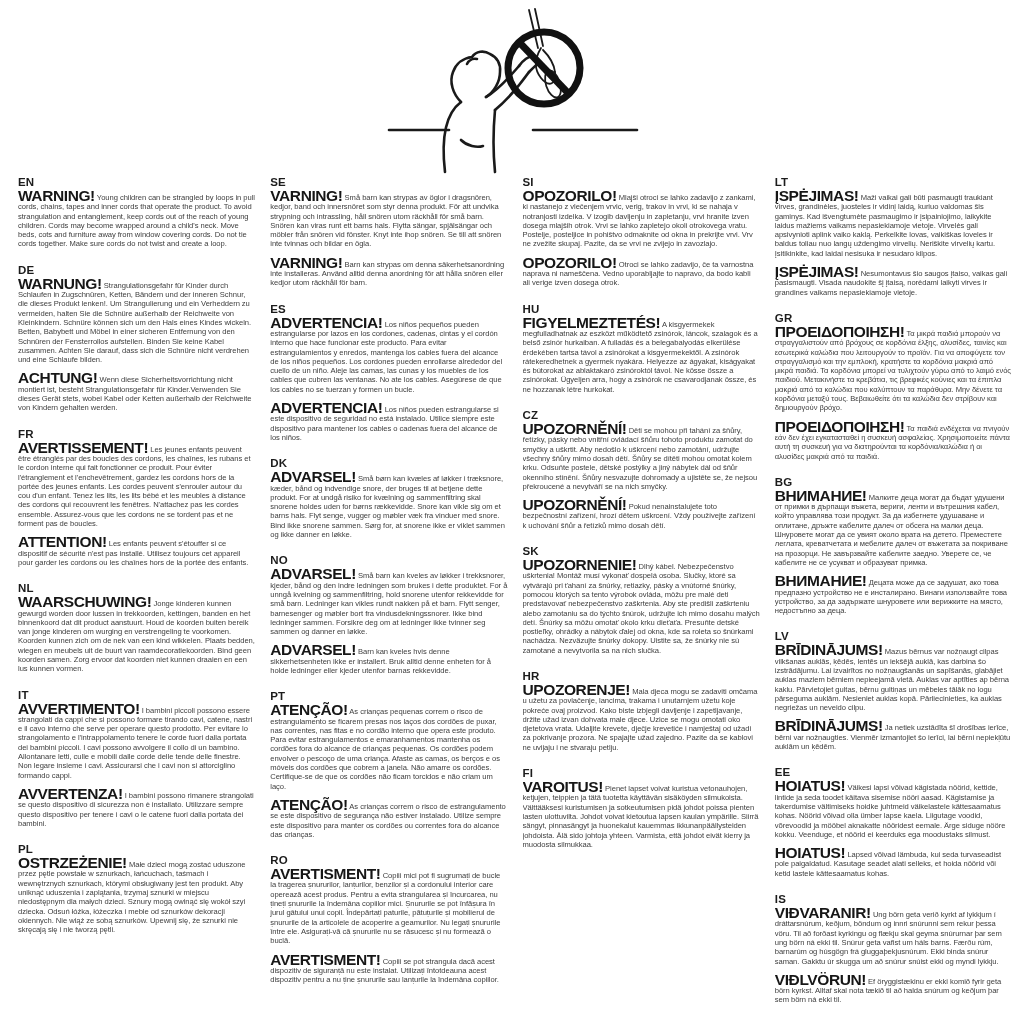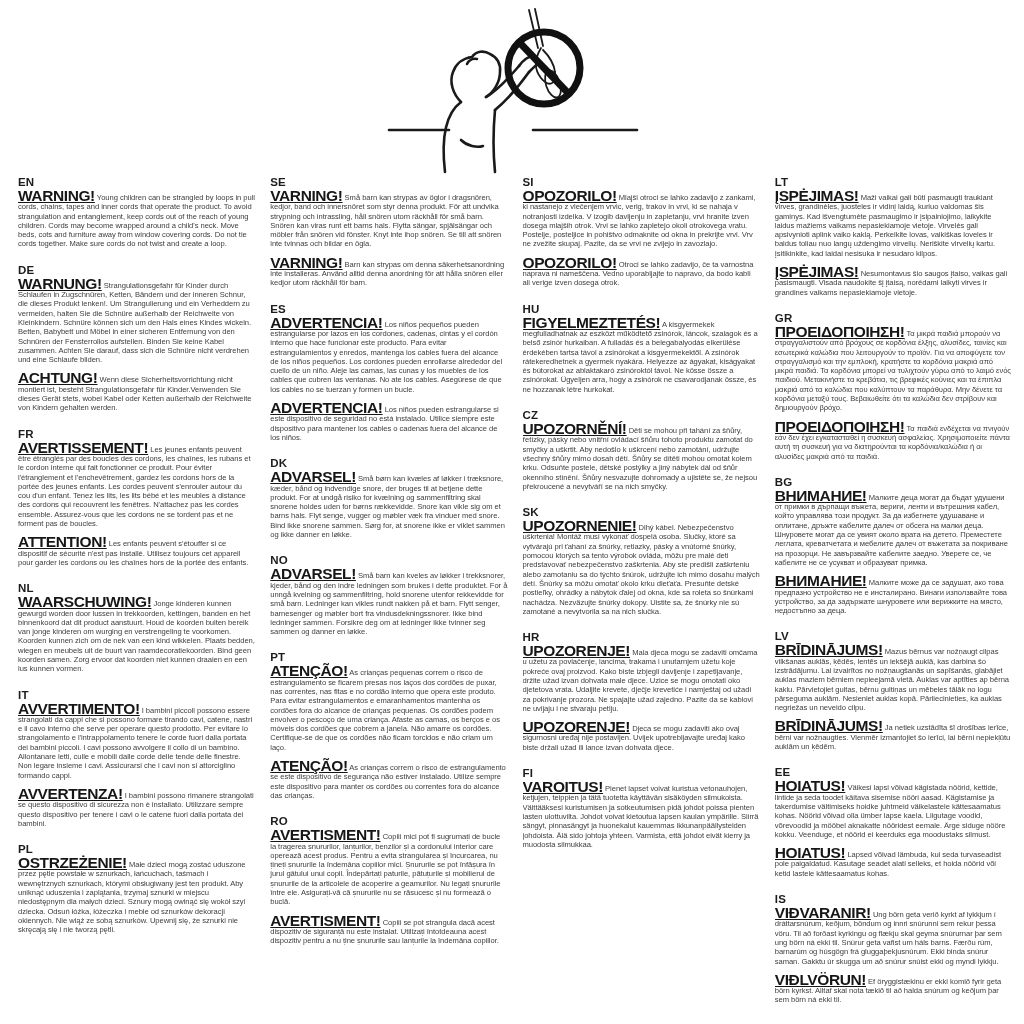--- a/index.html
+++ b/index.html
@@ -7,21 +7,21 @@
         font-family:"Liberation Sans", sans-serif;padding-left:48px;}
   #illustration{position:absolute;left:383px;top:6px;width:262px;height:168px;}
   #columns{position:absolute;left:18px;top:176px;width:994px;height:846px;
            display:grid;grid-template-columns:repeat(4,1fr);column-gap:15px;}
   .col{overflow:hidden;}
   .lang-section{margin:0 0 15px 0;}
   .lang-code{font-size:11.5px;font-weight:bold;color:#1c1c1c;margin:0 0 3px 0;letter-spacing:.2px;}
   .warning-para{margin:0 0 9px 0;font-size:7.6px;line-height:9.3px;color:#3d3d3d;
                 text-align:left;letter-spacing:-0.05px;}
   .warning-title{font-size:15.5px;font-weight:bold;color:#161616;letter-spacing:-0.4px;
-                 line-height:9.3px;vertical-align:-1px;text-decoration:underline;}
+                 line-height:9.3px;vertical-align:-1px;}
   svg .ln{fill:none;stroke:#1a1a1a;stroke-width:2.6;stroke-linecap:round;stroke-linejoin:round;}
   svg .thin{fill:none;stroke:#1a1a1a;stroke-width:1.8;stroke-linecap:round;}
   svg .ban{fill:none;stroke:#111;stroke-width:7;}
 </style>
 </head>
 <body>
 
 <div id="page">
 
   <div id="illustration">
@@ -102,20 +102,21 @@
           <p class="warning-para"><span class="warning-title">ADVERTENCIA!</span> <span class="warning-body">Los niños pequeños pueden estrangularse por lazos en los cordones, cadenas, cintas y el cordón interno que hace funcionar este producto. Para evitar estrangulamientos y enredos, mantenga los cables fuera del alcance de los niños pequeños. Los cordones pueden enrollarse alrededor del cuello de un niño. Aleje las camas, las cunas y los muebles de los cables que cubren las ventanas. No ate los cables. Asegúrese de que los cables no se tuerzan y formen un bucle.</span></p>
           <p class="warning-para"><span class="warning-title">ADVERTENCIA!</span> <span class="warning-body">Los niños pueden estrangularse si este dispositivo de seguridad no está instalado. Utilice siempre este dispositivo para mantener los cables o cadenas fuera del alcance de los niños.</span></p>
         </section>
         <section class="lang-section">
           <h2 class="lang-code">DK</h2>
           <p class="warning-para"><span class="warning-title">ADVARSEL!</span> <span class="warning-body">Små børn kan kvæles af løkker i træksnore, kæder, bånd og indvendige snore, der bruges til at betjene dette produkt. For at undgå risiko for kvælning og sammenfiltring skal snorene holdes uden for børns rækkevidde. Snore kan vikle sig om et barns hals. Flyt senge, vugger og møbler væk fra vinduer med snore. Bind ikke snorene sammen. Sørg for, at snorene ikke er viklet sammen og ikke danner en løkke.</span></p>
         </section>
         <section class="lang-section">
           <h2 class="lang-code">NO</h2>
           <p class="warning-para"><span class="warning-title">ADVARSEL!</span> <span class="warning-body">Små barn kan kveles av løkker i trekksnorer, kjeder, bånd og den indre ledningen som brukes i dette produktet. For å unngå kvelning og sammenfiltring, hold snorene utenfor rekkevidde for små barn. Ledninger kan vikles rundt nakken på et barn. Flytt senger, barnesenger og møbler bort fra vindusdekningssnorer. Ikke bind ledninger sammen. Forsikre deg om at ledninger ikke tvinner seg sammen og danner en løkke.</span></p>
+          <p class="warning-para"><span class="warning-title">ADVARSEL!</span> <span class="warning-body">Barn kan kveles hvis denne sikkerhetsenheten ikke er installert. Bruk alltid denne enheten for å holde ledninger eller kjeder utenfor barnas rekkevidde.</span></p>
         </section>
         <section class="lang-section">
           <h2 class="lang-code">PT</h2>
           <p class="warning-para"><span class="warning-title">ATENÇÃO!</span> <span class="warning-body">As crianças pequenas correm o risco de estrangulamento se ficarem presas nos laços dos cordões de puxar, nas correntes, nas fitas e no cordão interno que opera este produto. Para evitar estrangulamentos e emaranhamentos mantenha os cordões fora do alcance de crianças pequenas. Os cordões podem envolver o pescoço de uma criança. Afaste as camas, os berços e os móveis dos cordões que cobrem a janela. Não amarre os cordões. Certifique-se de que os cordões não ficam torcidos e não criam um laço.</span></p>
           <p class="warning-para"><span class="warning-title">ATENÇÃO!</span> <span class="warning-body">As crianças correm o risco de estrangulamento se este dispositivo de segurança não estiver instalado. Utilize sempre este dispositivo para manter os cordões ou correntes fora do alcance das crianças.</span></p>
         </section>
         <section class="lang-section">
           <h2 class="lang-code">RO</h2>
           <p class="warning-para"><span class="warning-title">AVERTISMENT!</span> <span class="warning-body">Copiii mici pot fi sugrumați de bucle la tragerea șnururilor, lanțurilor, benzilor și a cordonului interior care operează acest produs. Pentru a evita strangularea și încurcarea, nu țineți șnururile la îndemâna copiilor mici. Șnururile se pot înfășura în jurul gâtului unui copil. Îndepărtați paturile, pătuțurile și mobilierul de șnururile de la articolele de acoperire a geamurilor. Nu legați șnururile între ele. Asigurați-vă că șnururile nu se răsucesc și nu formează o buclă.</span></p>
           <p class="warning-para"><span class="warning-title">AVERTISMENT!</span> <span class="warning-body">Copiii se pot strangula dacă acest dispozitiv de siguranță nu este instalat. Utilizați întotdeauna acest dispozitiv pentru a nu ține șnururile sau lanțurile la îndemâna copiilor.</span></p>
@@ -127,50 +128,50 @@
           <p class="warning-para"><span class="warning-title">OPOZORILO!</span> <span class="warning-body">Mlajši otroci se lahko zadavijo z zankami, ki nastanejo z vlečenjem vrvic, verig, trakov in vrvi, ki se nahaja v notranjosti izdelka. V izogib davljenju in zapletanju, vrvi hranite izven dosega mlajših otrok. Vrvi se lahko zapletejo okoli otrokovega vratu. Postelje, posteljice in pohištvo odmaknite od okna in prekrijte vrvi. Vrv ne zvežite skupaj. Pazite, da se vrvi ne zvijejo in zavozlajo.</span></p>
           <p class="warning-para"><span class="warning-title">OPOZORILO!</span> <span class="warning-body">Otroci se lahko zadavijo, če ta varnostna naprava ni nameščena. Vedno uporabljajte to napravo, da bodo kabli ali verige izven dosega otrok.</span></p>
         </section>
         <section class="lang-section">
           <h2 class="lang-code">HU</h2>
           <p class="warning-para"><span class="warning-title">FIGYELMEZTETÉS!</span> <span class="warning-body">A kisgyermekek megfulladhatnak az eszközt működtető zsinórok, láncok, szalagok és a belső zsinór hurkaiban. A fulladás és a belegabalyodás elkerülése érdekében tartsa távol a zsinórokat a kisgyermekektől. A zsinórok rátekeredhetnek a gyermek nyakára. Helyezze az ágyakat, kiságyakat és bútorokat az ablaktakaró zsinóroktól távol. Ne kösse össze a zsinórokat. Ügyeljen arra, hogy a zsinórok ne csavarodjanak össze, és ne hozzanak létre hurkokat.</span></p>
         </section>
         <section class="lang-section">
           <h2 class="lang-code">CZ</h2>
           <p class="warning-para"><span class="warning-title">UPOZORNĚNÍ!</span> <span class="warning-body">Děti se mohou při tahání za šňůry, řetízky, pásky nebo vnitřní ovládací šňůru tohoto produktu zamotat do smyčky a uškrtit. Aby nedošlo k uškrcení nebo zamotání, udržujte všechny šňůry mimo dosah dětí. Šňůry se dítěti mohou omotat kolem krku. Odsuňte postele, dětské postýlky a jiný nábytek dál od šňůr okenního stínění. Šňůry nesvazujte dohromady a ujistěte se, že nejsou překroucené a nevytváří se na nich smyčky.</span></p>
+          <p class="warning-para"><span class="warning-title">UPOZORNĚNÍ!</span> <span class="warning-body">Pokud nenainstalujete toto bezpečnostní zařízení, hrozí dětem uškrcení. Vždy používejte zařízení k uchování šňůr a řetízků mimo dosah dětí.</span></p>
         </section>
         <section class="lang-section">
           <h2 class="lang-code">SK</h2>
           <p class="warning-para"><span class="warning-title">UPOZORNENIE!</span> <span class="warning-body">Dlhý kábel. Nebezpečenstvo uškrtenia! Montáž musí vykonať dospelá osoba. Slučky, ktoré sa vytvárajú pri ťahaní za šnúrky, retiazky, pásky a vnútorné šnúrky, pomocou ktorých sa tento výrobok ovláda, môžu pre malé deti predstavovať nebezpečenstvo zaškrtenia. Aby ste predišli zaškrteniu alebo zamotaniu sa do týchto šnúrok, udržujte ich mimo dosahu malých detí. Šnúrky sa môžu omotať okolo krku dieťaťa. Presuňte detské postieľky, ohrádky a nábytok ďalej od okna, kde sa roleta so šnúrkami nachádza. Nezväzujte šnúrky dokopy. Uistite sa, že šnúrky nie sú zamotané a nevytvorila sa na nich slučka.</span></p>
         </section>
         <section class="lang-section">
           <h2 class="lang-code">HR</h2>
           <p class="warning-para"><span class="warning-title">UPOZORENJE!</span> <span class="warning-body">Mala djeca mogu se zadaviti omčama u užetu za povlačenje, lancima, trakama i unutarnjem užetu koje pokreće ovaj proizvod. Kako biste izbjegli davljenje i zapetljavanje, držite užad izvan dohvata male djece. Uzice se mogu omotati oko djetetova vrata. Udaljite krevete, dječje krevetiće i namještaj od užadi za pokrivanje prozora. Ne spajajte užad zajedno. Pazite da se kablovi ne uvijaju i ne stvaraju petlju.</span></p>
-          <p class="warning-para"><span class="warning-title">UPOZORENJE!</span> <span class="warning-body">Djeca se mogu zadaviti ako ovaj sigurnosni uređaj nije postavljen. Uvijek upotrebljavajte uređaj kako biste držali užad ili lance izvan dohvata djece.</span></p>
         </section>
         <section class="lang-section">
           <h2 class="lang-code">FI</h2>
           <p class="warning-para"><span class="warning-title">VAROITUS!</span> <span class="warning-body">Pienet lapset voivat kuristua vetonauhojen, ketjujen, teippien ja tätä tuotetta käyttävän sisäköyden silmukoista. Välttääksesi kuristumisen ja sotkeutumisen pidä johdot poissa pienten lasten ulottuvilta. Johdot voivat kietoutua lapsen kaulan ympärille. Siirrä sängyt, pinnasängyt ja huonekalut kauemmas ikkunanpäällysteiden johdoista. Älä sido johtoja yhteen. Varmista, että johdot eivät kierry ja muodosta silmukkaa.</span></p>
         </section>
       </div>
     <div class="col">
         <section class="lang-section">
           <h2 class="lang-code">LT</h2>
           <p class="warning-para"><span class="warning-title">ĮSPĖJIMAS!</span> <span class="warning-body">Maži vaikai gali būti pasmaugti traukiant virves, grandinėles, juosteles ir vidinį laidą, kuriuo valdomas šis gaminys. Kad išvengtumėte pasmaugimo ir įsipainiojimo, laikykite laidus mažiems vaikams nepasiekiamoje vietoje. Virvelės gali apsivynioti aplink vaiko kaklą. Perkelkite lovas, vaikiškas loveles ir baldus toliau nuo langų uždengimo virvelių. Neriškite virvelių kartu. Įsitikinkite, kad laidai nesisuka ir nesudaro kilpos.</span></p>
           <p class="warning-para"><span class="warning-title">ĮSPĖJIMAS!</span> <span class="warning-body">Nesumontavus šio saugos įtaiso, vaikas gali pasismaugti. Visada naudokite šį įtaisą, norėdami laikyti virves ir grandines vaikams nepasiekiamoje vietoje.</span></p>
         </section>
         <section class="lang-section">
           <h2 class="lang-code">GR</h2>
           <p class="warning-para"><span class="warning-title">ΠΡΟΕΙΔΟΠΟΙΗΣΗ!</span> <span class="warning-body">Τα μικρά παιδιά μπορούν να στραγγαλιστούν από βρόχους σε κορδόνια έλξης, αλυσίδες, ταινίες και εσωτερικά καλώδια που λειτουργούν το προϊόν. Για να αποφύγετε τον στραγγαλισμό και την εμπλοκή, κρατήστε τα κορδόνια μακριά από μικρά παιδιά. Τα κορδόνια μπορεί να τυλιχτούν γύρω από το λαιμό ενός παιδιού. Μετακινήστε τα κρεβάτια, τις βρεφικές κούνιες και τα έπιπλα μακριά από τα καλώδια που καλύπτουν τα παράθυρα. Μην δένετε τα κορδόνια μεταξύ τους. Βεβαιωθείτε ότι τα καλώδια δεν στρίβουν και δημιουργούν βρόχο.</span></p>
           <p class="warning-para"><span class="warning-title">ΠΡΟΕΙΔΟΠΟΙΗΣΗ!</span> <span class="warning-body">Τα παιδιά ενδέχεται να πνιγούν εάν δεν έχει εγκατασταθεί η συσκευή ασφαλείας. Χρησιμοποιείτε πάντα αυτή τη συσκευή για να διατηρούνται τα κορδόνια/καλώδια ή οι αλυσίδες μακριά από τα παιδιά.</span></p>
         </section>
         <section class="lang-section">
           <h2 class="lang-code">BG</h2>
           <p class="warning-para"><span class="warning-title">ВНИМАНИЕ!</span> <span class="warning-body">Малките деца могат да бъдат удушени от примки в дърпащи въжета, вериги, ленти и вътрешния кабел, който управлява този продукт. За да избегнете удушаване и оплитане, дръжте кабелите далеч от обсега на малки деца. Шнуровете могат да се увият около врата на детето. Преместете леглата, креватчетата и мебелите далеч от въжетата за покриване на прозорци. Не завързвайте кабелите заедно. Уверете се, че кабелите не се усукват и образуват примка.</span></p>
-          <p class="warning-para"><span class="warning-title">ВНИМАНИЕ!</span> <span class="warning-body">Малките може да се задушат, ако това предпазно устройство не е инсталирано. Винаги използвайте това устройство, за да задържате шнуровете или верижките на място, недостъпно за деца.</span></p>
+          <p class="warning-para"><span class="warning-title">ВНИМАНИЕ!</span> <span class="warning-body">Децата може да се задушат, ако това предпазно устройство не е инсталирано. Винаги използвайте това устройство, за да задържате шнуровете или верижките на място, недостъпно за деца.</span></p>
         </section>
         <section class="lang-section">
           <h2 class="lang-code">LV</h2>
           <p class="warning-para"><span class="warning-title">BRĪDINĀJUMS!</span> <span class="warning-body">Mazus bērnus var nožņaugt cilpas vilkšanas auklās, ķēdēs, lentēs un iekšējā auklā, kas darbina šo izstrādājumu. Lai izvairītos no nožņaugšanās un sapīšanās, glabājiet auklas maziem bērniem nepieejamā vietā. Auklas var aptīties ap bērna kaklu. Pārvietojiet gultas, bērnu gultiņas un mēbeles tālāk no logu pārseguma auklām. Nesieniet auklas kopā. Pārliecinieties, ka auklas negriežas un neveido cilpu.</span></p>
           <p class="warning-para"><span class="warning-title">BRĪDINĀJUMS!</span> <span class="warning-body">Ja netiek uzstādīta šī drošības ierīce, bērni var nožņaugties. Vienmēr izmantojiet šo ierīci, lai bērni nepiekļūtu auklām un ķēdēm.</span></p>
         </section>
         <section class="lang-section">
           <h2 class="lang-code">EE</h2>
           <p class="warning-para"><span class="warning-title">HOIATUS!</span> <span class="warning-body">Väikesi lapsi võivad kägistada nöörid, kettide, lintide ja seda toodet käitava sisemise nööri aasad. Kägistamise ja takerdumise vältimiseks hoidke juhtmeid väikelastele kättesaamatus kohas. Nöörid võivad olla ümber lapse kaela. Liigutage voodid, võrevoodid ja mööbel aknakatte nööridest eemale. Ärge siduge nööre kokku. Veenduge, et nöörid ei keerduks ega moodustaks silmust.</span></p>
           <p class="warning-para"><span class="warning-title">HOIATUS!</span> <span class="warning-body">Lapsed võivad lämbuda, kui seda turvaseadist pole paigaldatud. Kasutage seadet alati selleks, et hoida nöörid või ketid lastele kättesaamatus kohas.</span></p>

